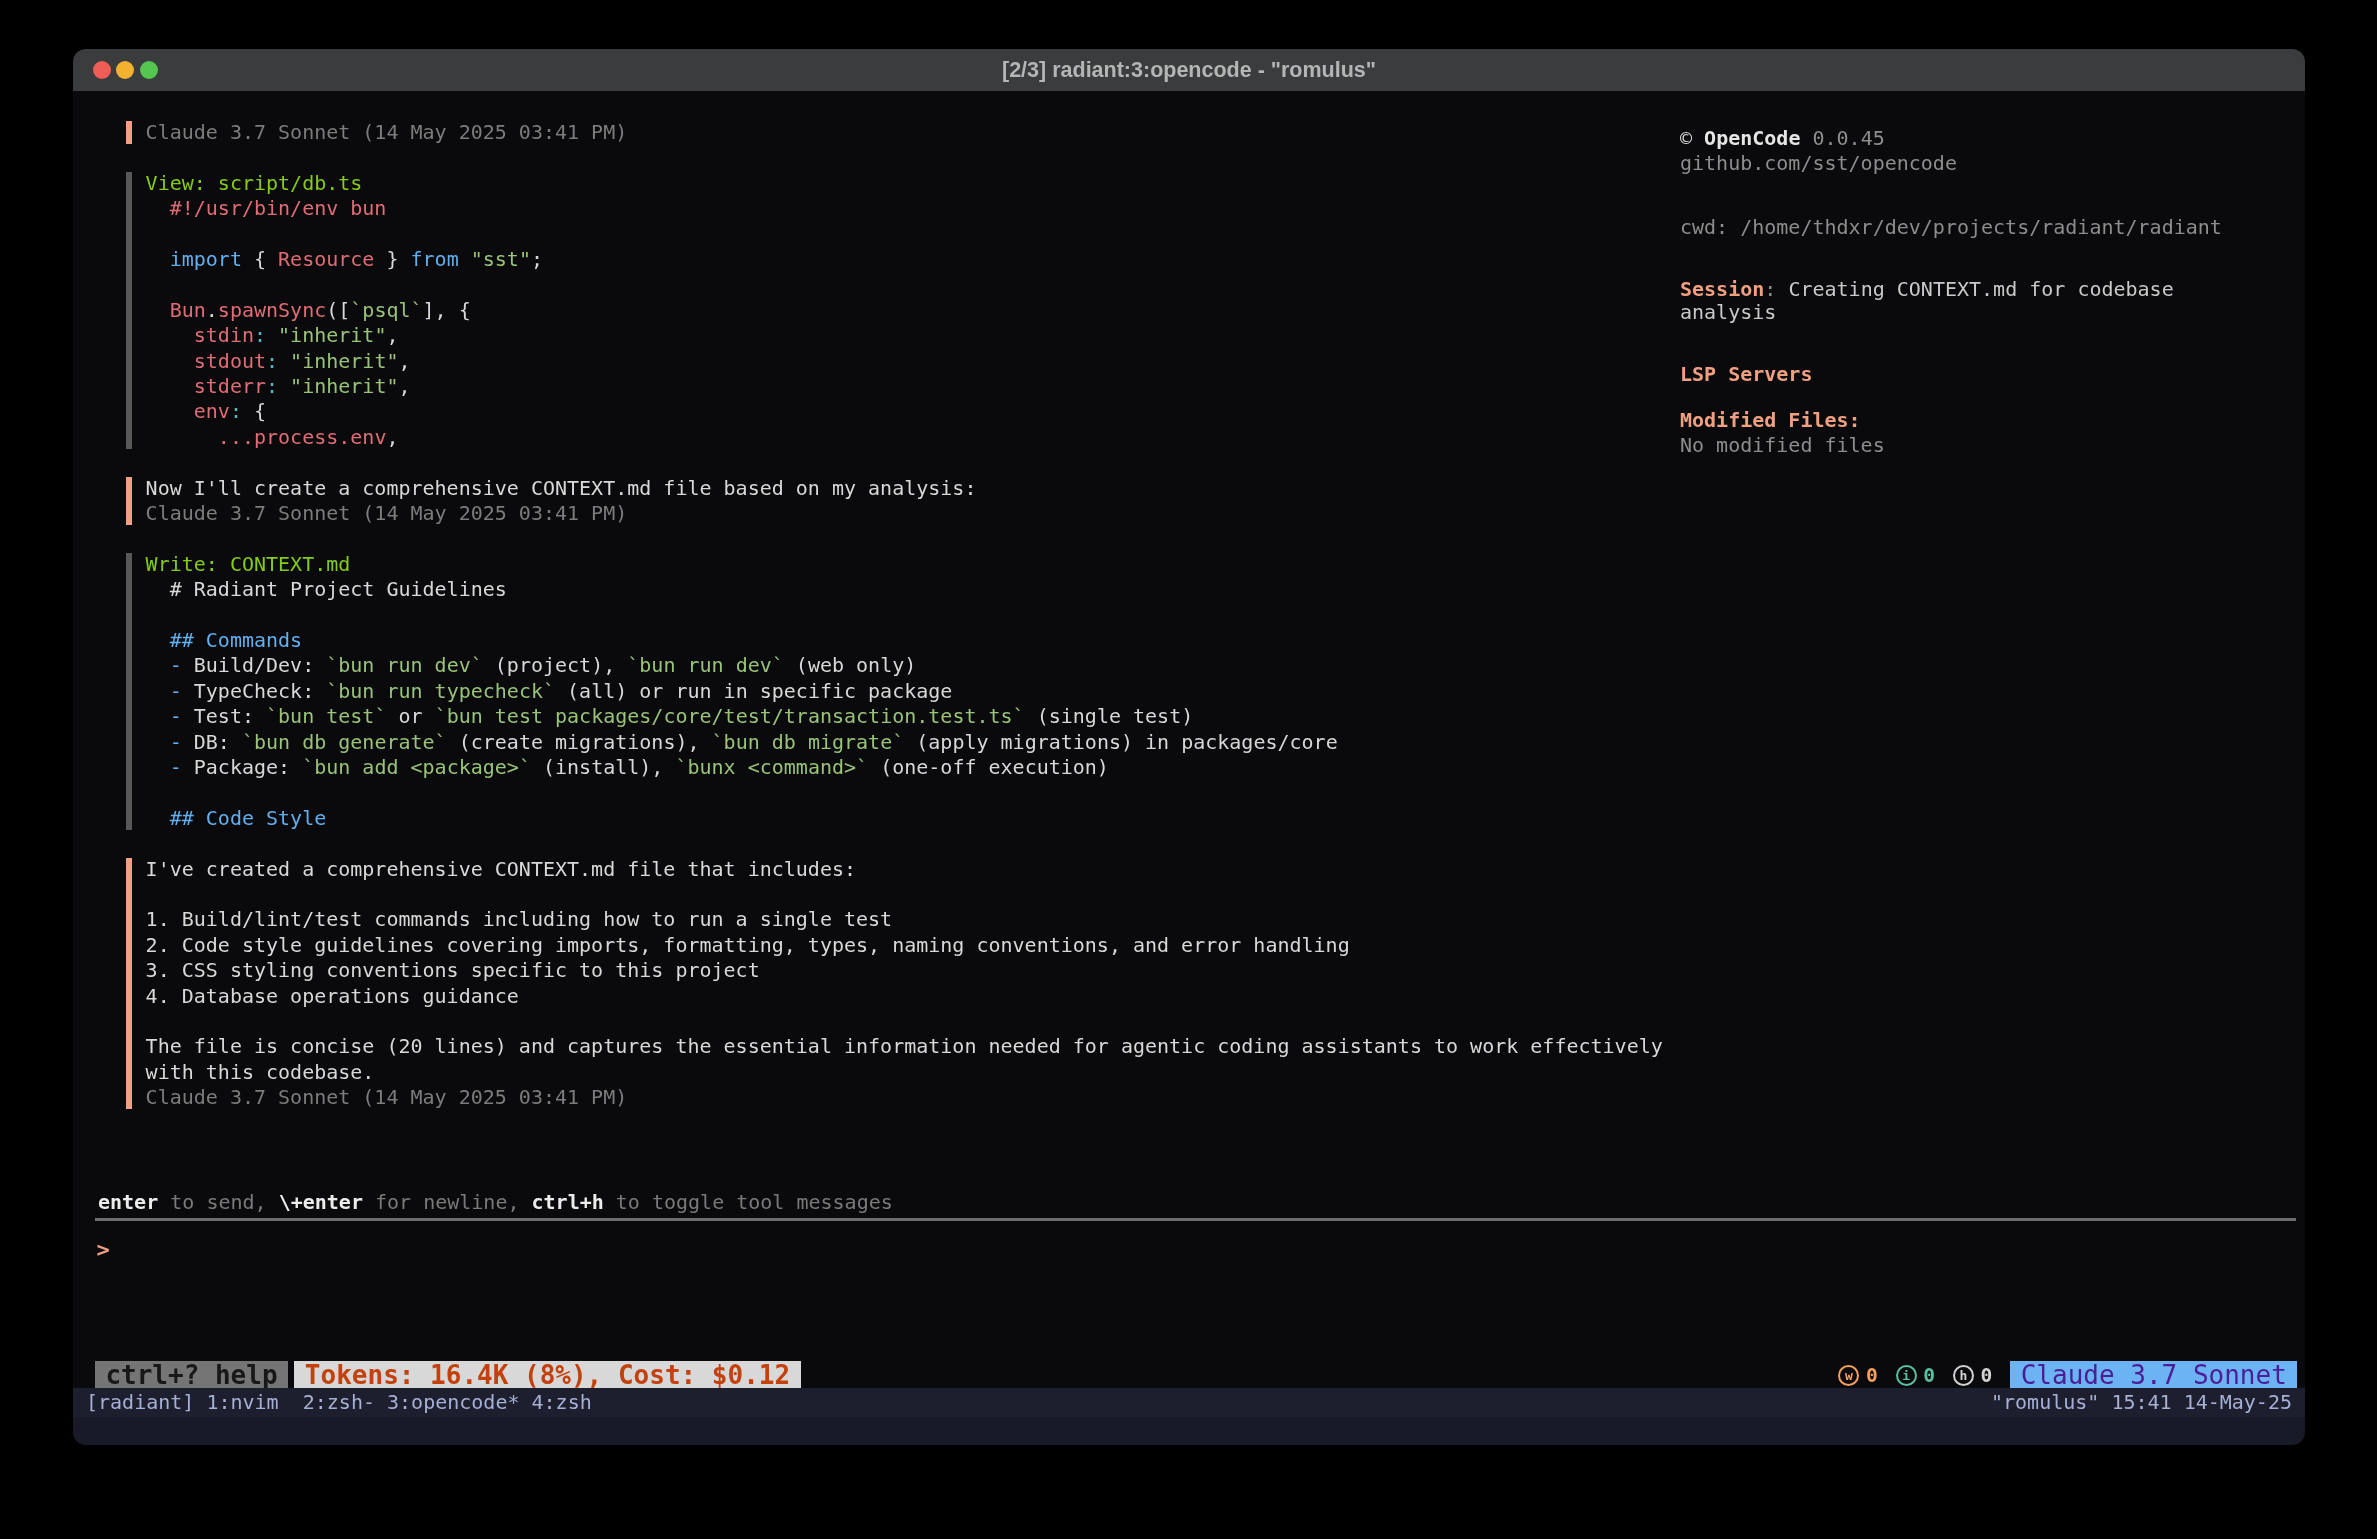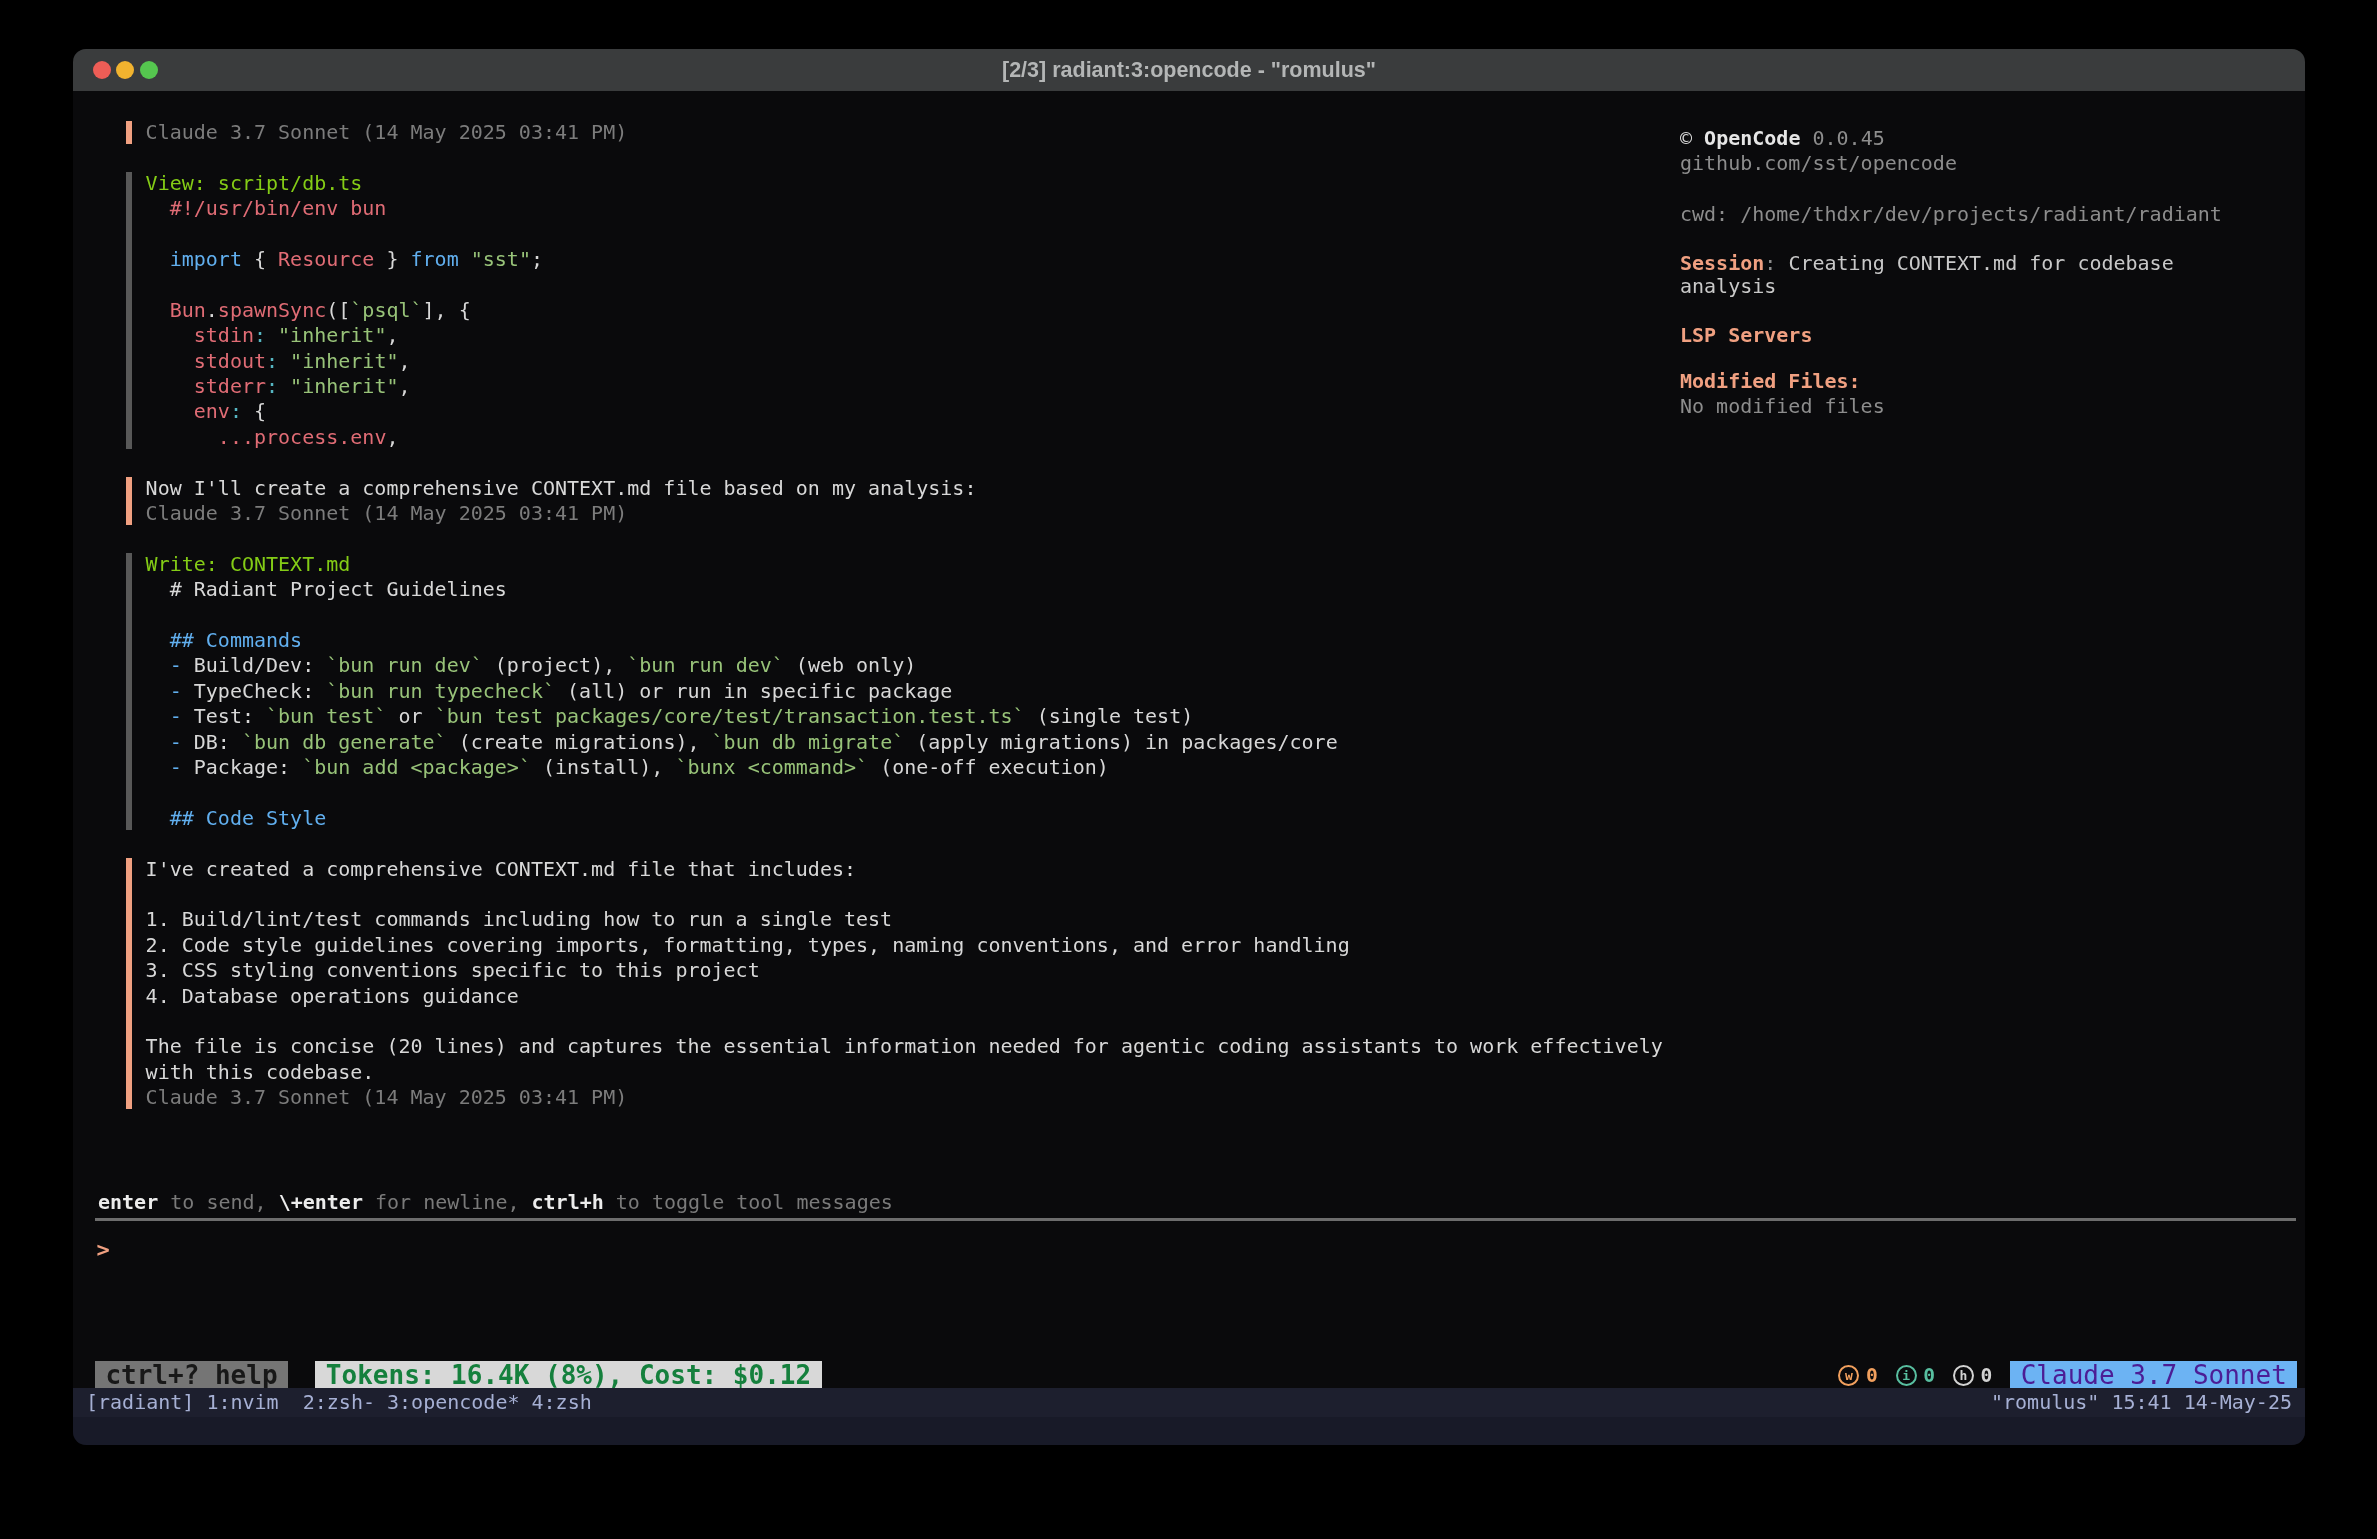--- a/index.html
+++ b/index.html
@@ -33,29 +33,29 @@
   [data-c="key"]{color:#ececec;font-weight:700}
   .hints{position:absolute;left:25px;top:1099px;white-space:pre;}
   .divider{position:absolute;left:22px;right:9px;top:1127px;height:2.6px;background:#6d6d6d;}
   .prompt-row{position:absolute;left:23.5px;top:1146px;right:196px;height:39px;}
   .prompt-caret{color:#f0a081;font-weight:700;font-size:22px;}
   .statusbar{position:absolute;left:22px;right:7.8px;top:1270px;height:29px;
     display:flex;justify-content:space-between;align-items:center;}
   .status-left{display:flex;gap:6.5px;height:29px;}
   .chip{display:inline-flex;align-items:center;height:29px;padding:0 10.4px;font-size:26px;}
   .chip.help{background:#757575;color:#181818;font-weight:700;}
-  .chip.tokens{background:#d8d8d8;color:#15803d;font-weight:700;margin-left:21px;}
+  .chip.tokens{background:#d8d8d8;color:#c2410c;font-weight:700;}
   .chip.model{background:#6cb3f3;color:#4c1d95;}
   .status-right{display:flex;align-items:center;gap:18px;height:29px;}
   .counter{display:inline-flex;align-items:center;gap:6.5px;font-weight:700;font-size:19.6px;}
   .counter .cic{width:21px;height:21px;border:2px solid currentColor;border-radius:50%;
     display:inline-flex;align-items:center;justify-content:center;font-size:13px;line-height:1;}
   .counter.orange{color:#f2a05e}.counter.teal{color:#58bfa0}.counter.grayc{color:#d2d2d2}
   .sidebar{position:absolute;left:1607px;top:35px;width:587px;}
-  .sidebar .gap-top{margin-top:25px}
+  .sidebar .gap-top{margin-top:38px}
   .sidebar .gap-top-lg{margin-top:20px}
   .sb-accent{color:#f0a081;font-weight:700}
   .sb-light{color:#c9c9c9}
   .sb-dim2{color:#8d8d8d}
   .session-line{line-height:23px;white-space:normal;}
   .tmux{position:absolute;left:0;right:0;top:1297px;height:29px;background:#1d1f2e;
     color:#a6b0d4;display:flex;justify-content:space-between;align-items:center;
     padding:0 13px;font-size:20px;white-space:pre;gap:11px;}
   .bottompad{position:absolute;left:0;right:0;top:1326px;bottom:0;background:#181a28;}
 </style>

